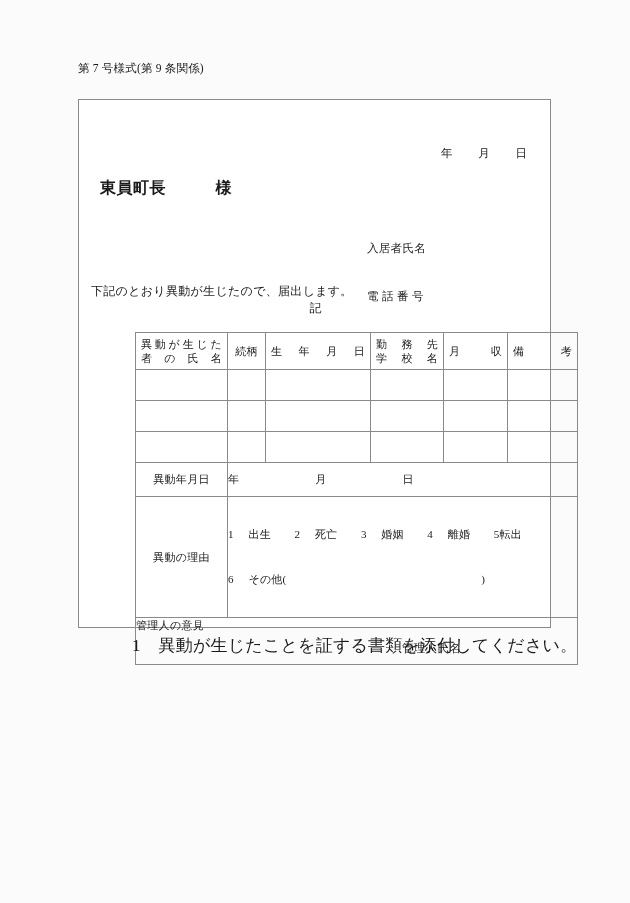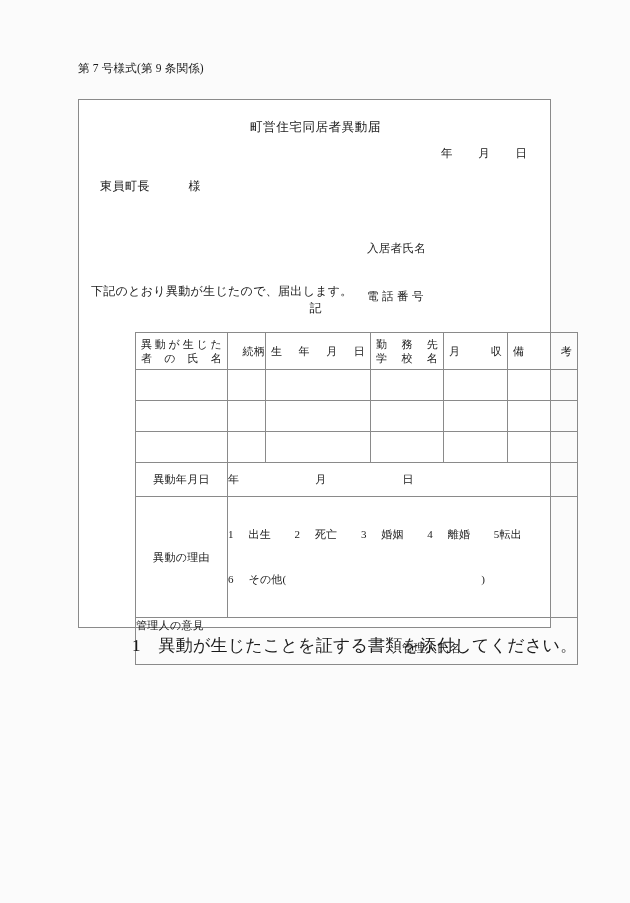--- a/index.html
+++ b/index.html
@@ -65,23 +65,24 @@
     font-size: 11.5px;
     white-space: pre;
     letter-spacing: 0.3px;
   }
 
   
   .addressee {
     position: absolute;
     left: 21px;
     top: 78px;
-    font-size: 12px;
+    font-size: 16px;
     white-space: pre;
     letter-spacing: 0.5px;
+    font-weight: bold;
   }
 
   
   .applicant-block {
     position: absolute;
     left: 288px;
     top: 108px;
     font-size: 11.5px;
     line-height: 16px;
     white-space: pre;
@@ -131,21 +132,20 @@
   
   .th-cell {
     height: 36px;
     text-align: center;
     line-height: 14px;
     letter-spacing: 0.2px;
   }
   .th-cell .ln {
     display: block;
     white-space: pre;
-    text-align: right;
   }
   .th-spread {
     display: block;
     padding: 0 5px;
     text-align: justify;
     text-align-last: justify;
     white-space: nowrap;
   }
 
   
@@ -217,21 +217,20 @@
 </style>
 </head>
 <body>
 
 <div class="page">
 
   <div class="form-number">第 7 号様式(第 9 条関係)</div>
 
   <div class="outer-box">
 
-    <div class="doc-title">町営住宅同居者異動届</div>
 
     <div class="date-line">年        月        日</div>
 
     <div class="addressee">東員町長           様</div>
 
     <div class="applicant-block">
       <div class="row">入居者氏名</div>
       <div class="row">電 話 番 号</div>
     </div>
 

